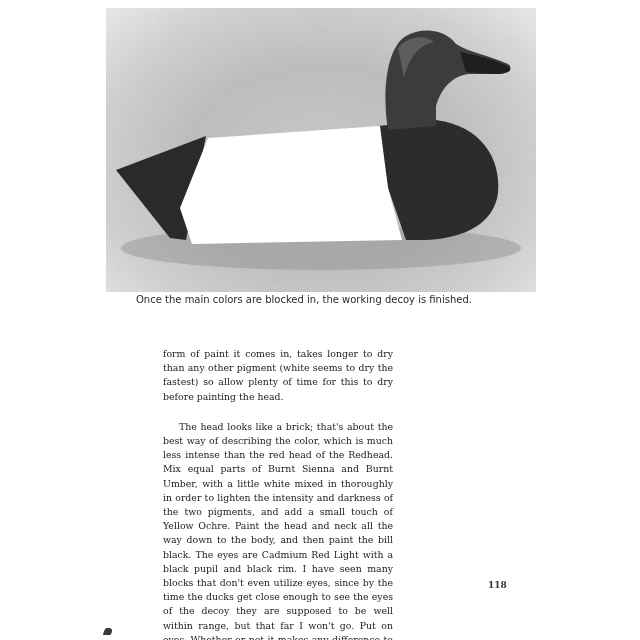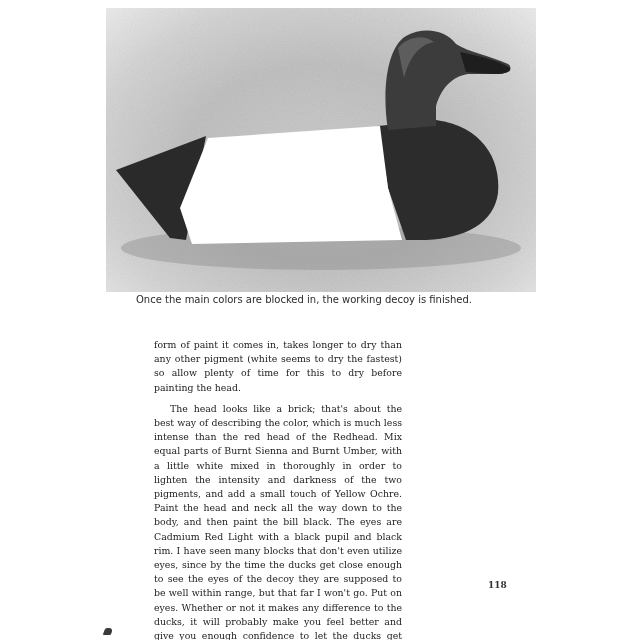--- a/index.html
+++ b/index.html
@@ -15,21 +15,21 @@
     .photo svg { position: absolute; left: 0; top: 0; }
     .caption {
       position: absolute; left: 124px; top: 294px; font-size: 10px; color: #2a2a2a;
       font-family: "DejaVu Sans", "Liberation Sans", sans-serif; letter-spacing: 0; margin-left: 12px;
     }
     .body-text {
       position: absolute; left: 147px; top: 331px; width: 262px;
       font-size: 9.4px; line-height: 14.2px; color: #222;
       text-align: justify;
     }
-    .body-text p { margin: 7px; }
+    .body-text p { margin: 16px; }
     .body-text p.indent { text-indent: 16px; }
     .page-number {
       position: absolute; left: 488px; top: 580px; font-size: 9px; font-weight: bold; color: #333;
     }
     .smudge {
       position: absolute; left: 104px; top: 628px; width: 8px; height: 7px;
       background: #3a3a3a; border-radius: 2px 4px 1px 1px; transform: skewX(-20deg);
     }
   </style>
 </head>

